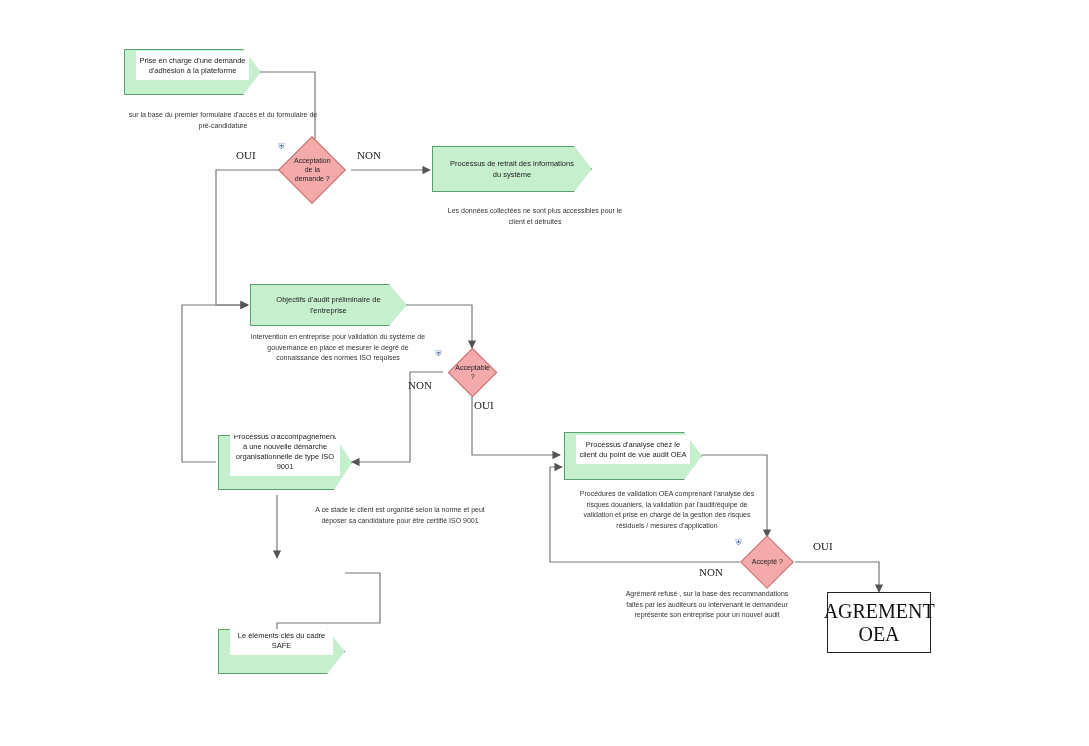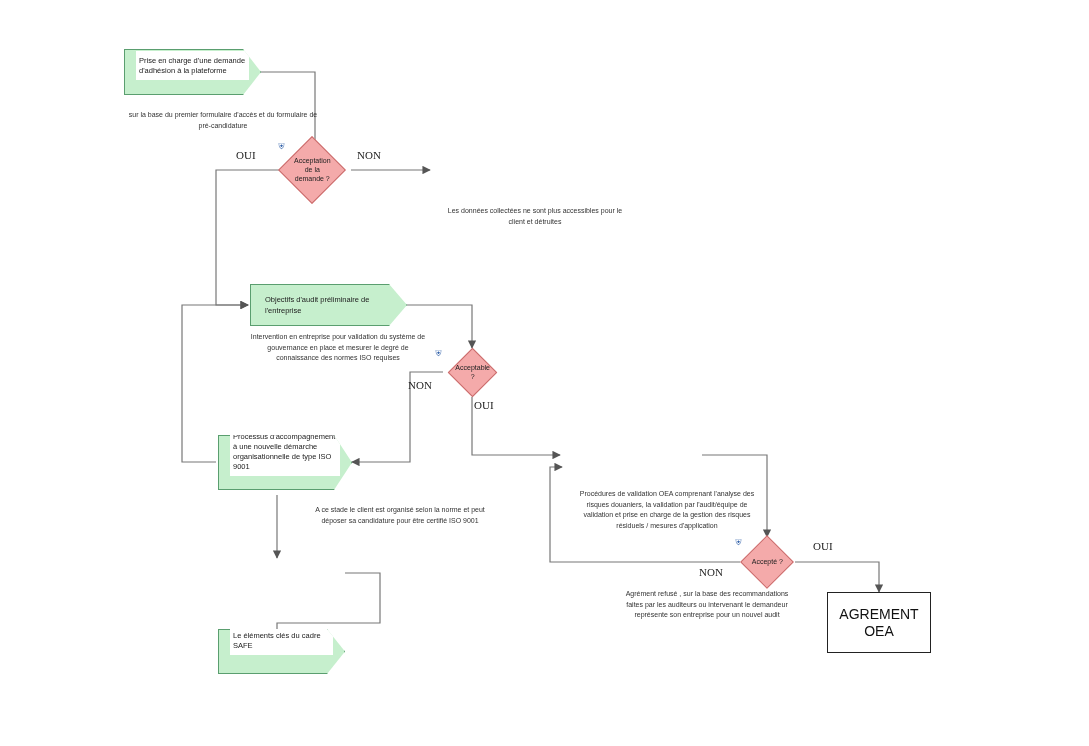--- a/index.html
+++ b/index.html
@@ -41,21 +41,21 @@
     justify-content: center;
     align-items: center;
   }
   .proc .inner {
     width: calc(100% - 22px);
     margin: 16px;
     background: #ffffff;
     border: 0;
     padding: 5px 3px 4px 3px;
     box-sizing: border-box;
-    text-align: left;
+    text-align: center;
     font-size: 7.5px;
     color: #222;
     line-height: 1.35;
   }
   .proc.no-box .inner {
     background: transparent;
   }
   .proc .icons {
     width: calc(100% - 22px);
     background: #ffffff;
@@ -93,23 +93,24 @@
     display: block;
     width: 74px;
   }
   .terminal {
     background: #ffffff;
     border: 1.5px solid #222;
     display: flex;
     align-items: center;
     justify-content: center;
     text-align: center;
-    font-size: 14px;
+    font-size: 20px;
     color: #111;
     line-height: 1.15;
+    font-family: Liberation Serif, serif;
   }
   .note {
     position: absolute;
     font-size: 7px;
     color: #333;
     text-align: center;
     line-height: 1.5;
   }
   .edge-label {
     position: absolute;
@@ -185,20 +186,23 @@
   </div>
   <div class="note" style="left:128px; top:110px; width:190px;">sur la base du premier formulaire d'accès et du formulaire de pré-candidature</div>
 
   <div class="node diamond" style="left:288px; top:146px; width:48px; height:48px;">
     <span>Acceptation de la demande ?</span>
   </div>
   <div class="badge" style="left:276px; top:141px;">⛨</div>
   <div class="edge-label" style="left:236px; top:149px;">OUI</div>
   <div class="edge-label" style="left:357px; top:149px;">NON</div>
 
+  <div class="node proc no-box" style="left:432px; top:146px; width:160px; height:46px;">
+    <div class="inner">Processus de retrait des informations du système</div>
+  </div>
   <div class="note" style="left:440px; top:206px; width:190px;">Les données collectées ne sont plus accessibles pour le client et détruites</div>
 
   <div class="node proc no-box" style="left:250px; top:284px; width:157px; height:42px;">
     <div class="inner">Objectifs d'audit préliminaire de l'entreprise</div>
   </div>
   <div class="note" style="left:248px; top:332px; width:180px;">Intervention en entreprise pour validation du système de gouvernance en place et mesurer le degré de connaissance des normes ISO requises</div>
 
   <div class="node diamond" style="left:455px; top:355px; width:35px; height:35px;">
     <span>Acceptable ?</span>
   </div>
@@ -211,20 +215,26 @@
     <div class="sublink">Les 10 étapes de la certification ISO 9001</div>
   </div>
   <div class="note" style="left:310px; top:505px; width:180px;">A ce stade le client est organisé selon la norme et peut déposer sa candidature pour être certifié ISO 9001</div>
 
 
   <div class="node proc" style="left:218px; top:629px; width:127px; height:45px;">
     <div class="inner">Le éléments clés du cadre SAFE</div>
     <div class="sublink">Objectifs et principes du cadre SAFE / ISO 28001</div>
   </div>
 
+  <div class="node proc" style="left:564px; top:432px; width:138px; height:48px;">
+    <div class="inner">Processus d'analyse chez le client du point de vue audit OEA</div>
+    <div class="icons">
+      <span class="ic ic-person">♟</span><span class="ic ic-flame">◕</span><span class="ic ic-shield">⛨</span><span class="ic ic-minus">⊖</span>
+    </div>
+  </div>
   <div class="note" style="left:572px; top:489px; width:190px;">Procédures de validation OEA comprenant l'analyse des risques douaniers, la validation par l'audit/équipe de validation et prise en charge de la gestion des risques résiduels / mesures d'application</div>
 
   <div class="node diamond" style="left:748px; top:543px; width:38px; height:38px;">
     <span>Accepté ?</span>
   </div>
   <div class="badge" style="left:733px; top:537px;">⛨</div>
   <div class="edge-label" style="left:699px; top:566px;">NON</div>
   <div class="edge-label" style="left:813px; top:540px;">OUI</div>
   <div class="note" style="left:617px; top:589px; width:180px;">Agrément refusé , sur la base des recommandations faites par les auditeurs ou intervenant le demandeur représente son entreprise pour un nouvel audit</div>
 

